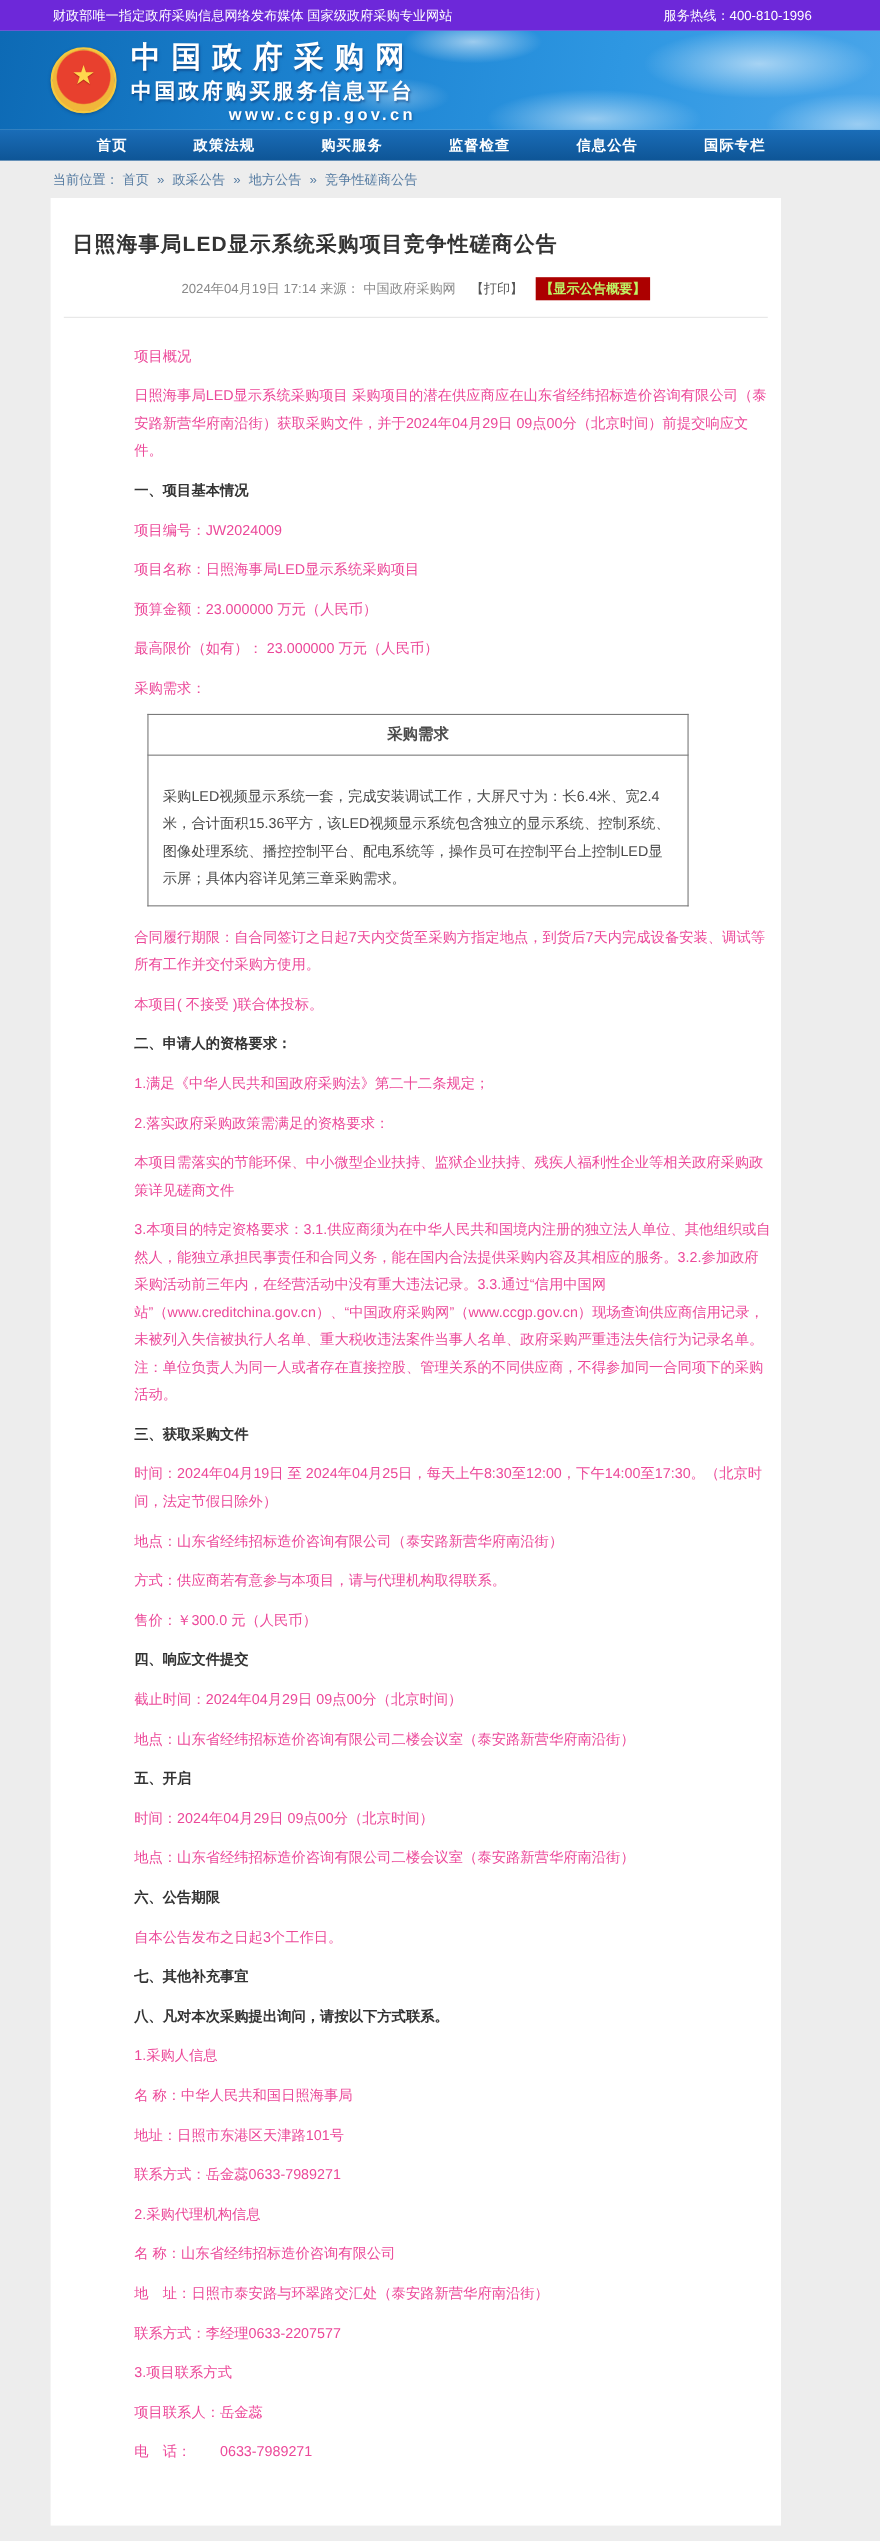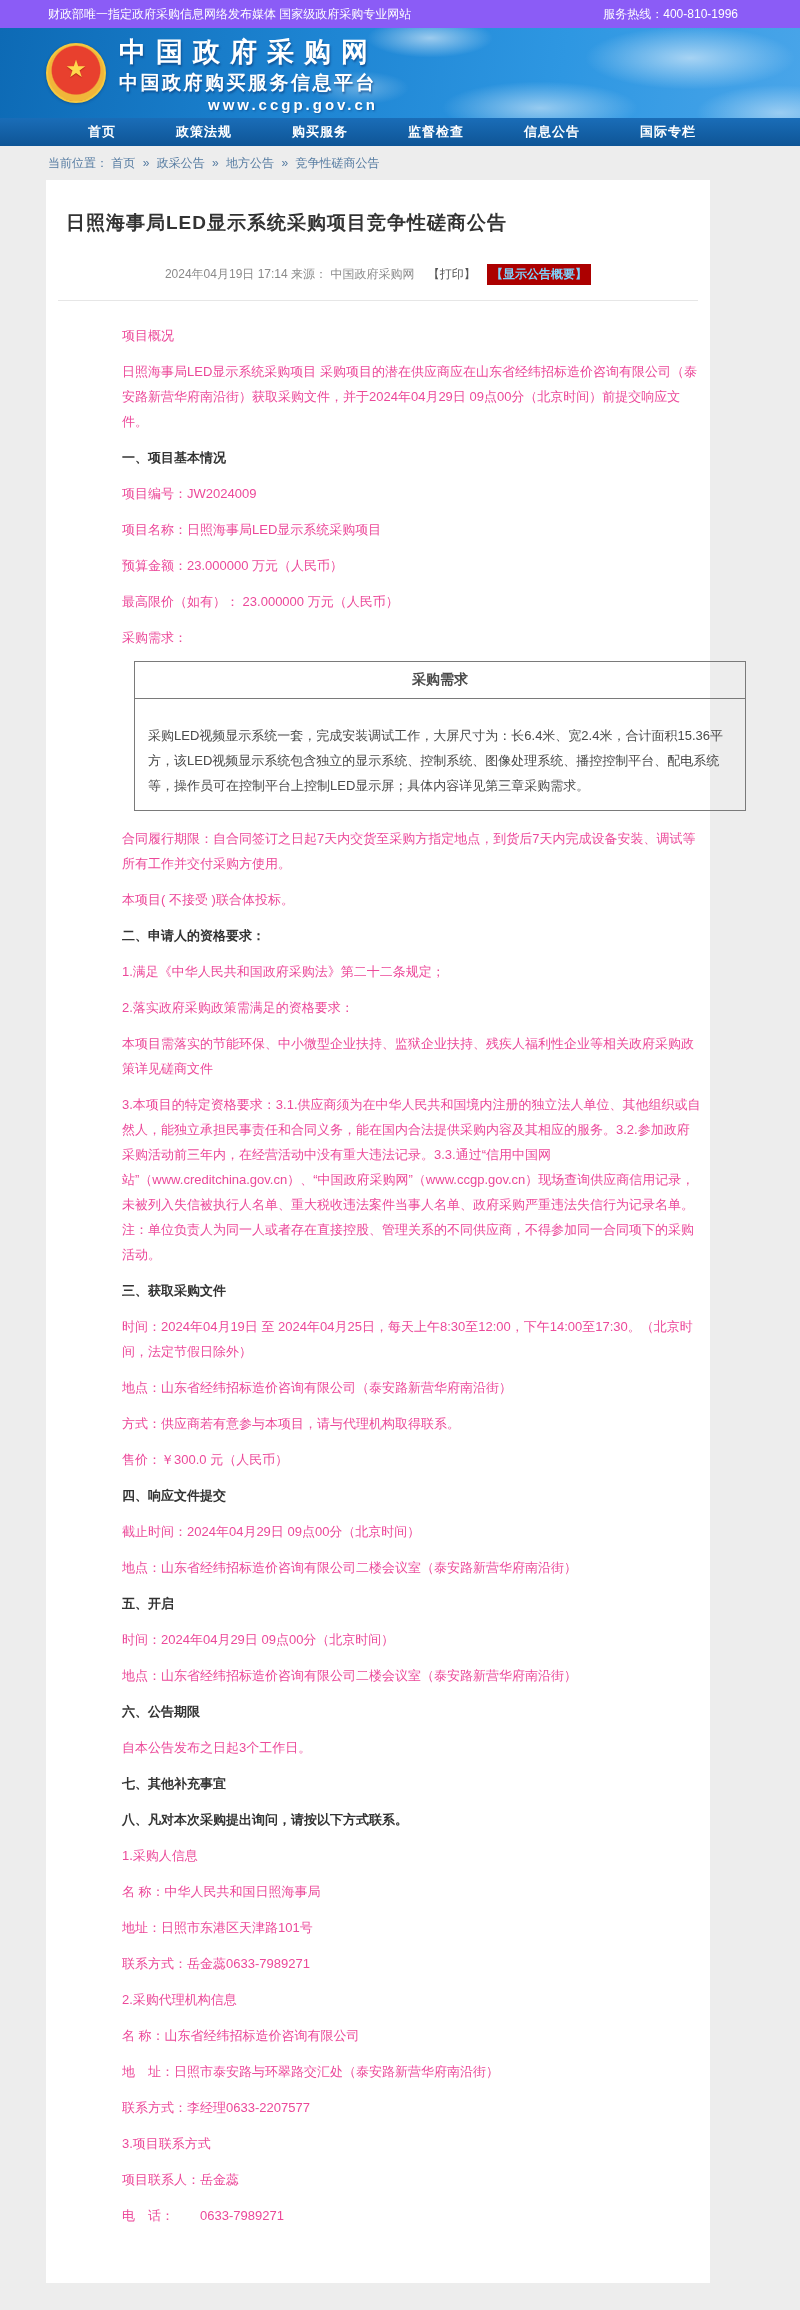--- a/index.html
+++ b/index.html
@@ -5,21 +5,21 @@
   * { box-sizing: border-box; }
   html, body { margin:0; padding:0; }
   body {
     width:800px;
     background:#ededed;
     font-family:"Liberation Sans", sans-serif;
     padding-bottom:16px;
   }
   
   .topbar {
-    height:28px; background:#8b5cf6; color:#fff; font-size:12px;
+    height:28px; background:#6d28d9; color:#fff; font-size:12px;
     display:flex; align-items:center; justify-content:space-between;
     padding:0 62px 0 48px;
   }
   
   .banner {
     height:90px; position:relative; overflow:hidden;
     background:linear-gradient(100deg,#0d6ab5 0%,#1e85d3 40%,#2e97e2 70%,#49a5e9 100%);
   }
   .clouds {
     position:absolute; top:0; left:0; right:0; bottom:0;
@@ -51,26 +51,26 @@
   .navbar a { color:#fff; font-size:13px; font-weight:bold; text-decoration:none; letter-spacing:1px; }
   
   .breadcrumb { width:664px; margin-left:46px; padding:9px 2px 8px; font-size:12px; color:#567ca2; }
   .breadcrumb a { color:#567ca2; text-decoration:none; }
   .breadcrumb .sep { margin:0 4px; }
   
   .card { width:664px; margin-left:46px; background:#fff; padding:30px 0 44px; }
   .title { margin:0 20px 16px; font-size:19px; font-weight:bold; color:#333; letter-spacing:1px; line-height:26px; }
   .meta { text-align:center; font-size:12px; color:#8a8a8a; margin-bottom:15px; }
   .meta .print { color:#555; margin-left:10px; text-decoration:none; }
-  .meta .summary-btn { display:inline-block; background:#ac0000; color:#7dd3fc; padding:2px 4px; margin-left:8px; text-decoration:none; font-weight:bold;margin-top:12px; }
+  .meta .summary-btn { display:inline-block; background:#ac0000; color:#bef264; padding:2px 4px; margin-left:8px; text-decoration:none; font-weight:bold; }
   .divider { border:none; border-top:1px solid #e6e6e6; margin:0 12px 22px; }
   .content { padding:0 8px 0 76px; }
   .content p { font-size:13px; line-height:25px; margin:0 0 11px; color:#ec4899; }
   .content p.h { color:#333; font-weight:bold; }
-  .demand-table { border-collapse:collapse; width:612px; margin:4px 0 15px 12px; }
+  .demand-table { border-collapse:collapse; width:492px; margin:4px 0 15px 12px; }
   .demand-table th, .demand-table td { border:1px solid #7a7a7a; color:#4a4a4a; }
   .demand-table th { padding:9px 10px; font-size:14px; font-weight:bold; }
   .demand-table td { padding:24px 13px 12px; font-size:13px; line-height:25px; }
 </style>
 </head>
 <body>
 
 <div class="topbar">
   <span>财政部唯一指定政府采购信息网络发布媒体 国家级政府采购专业网站</span>
   <span>

